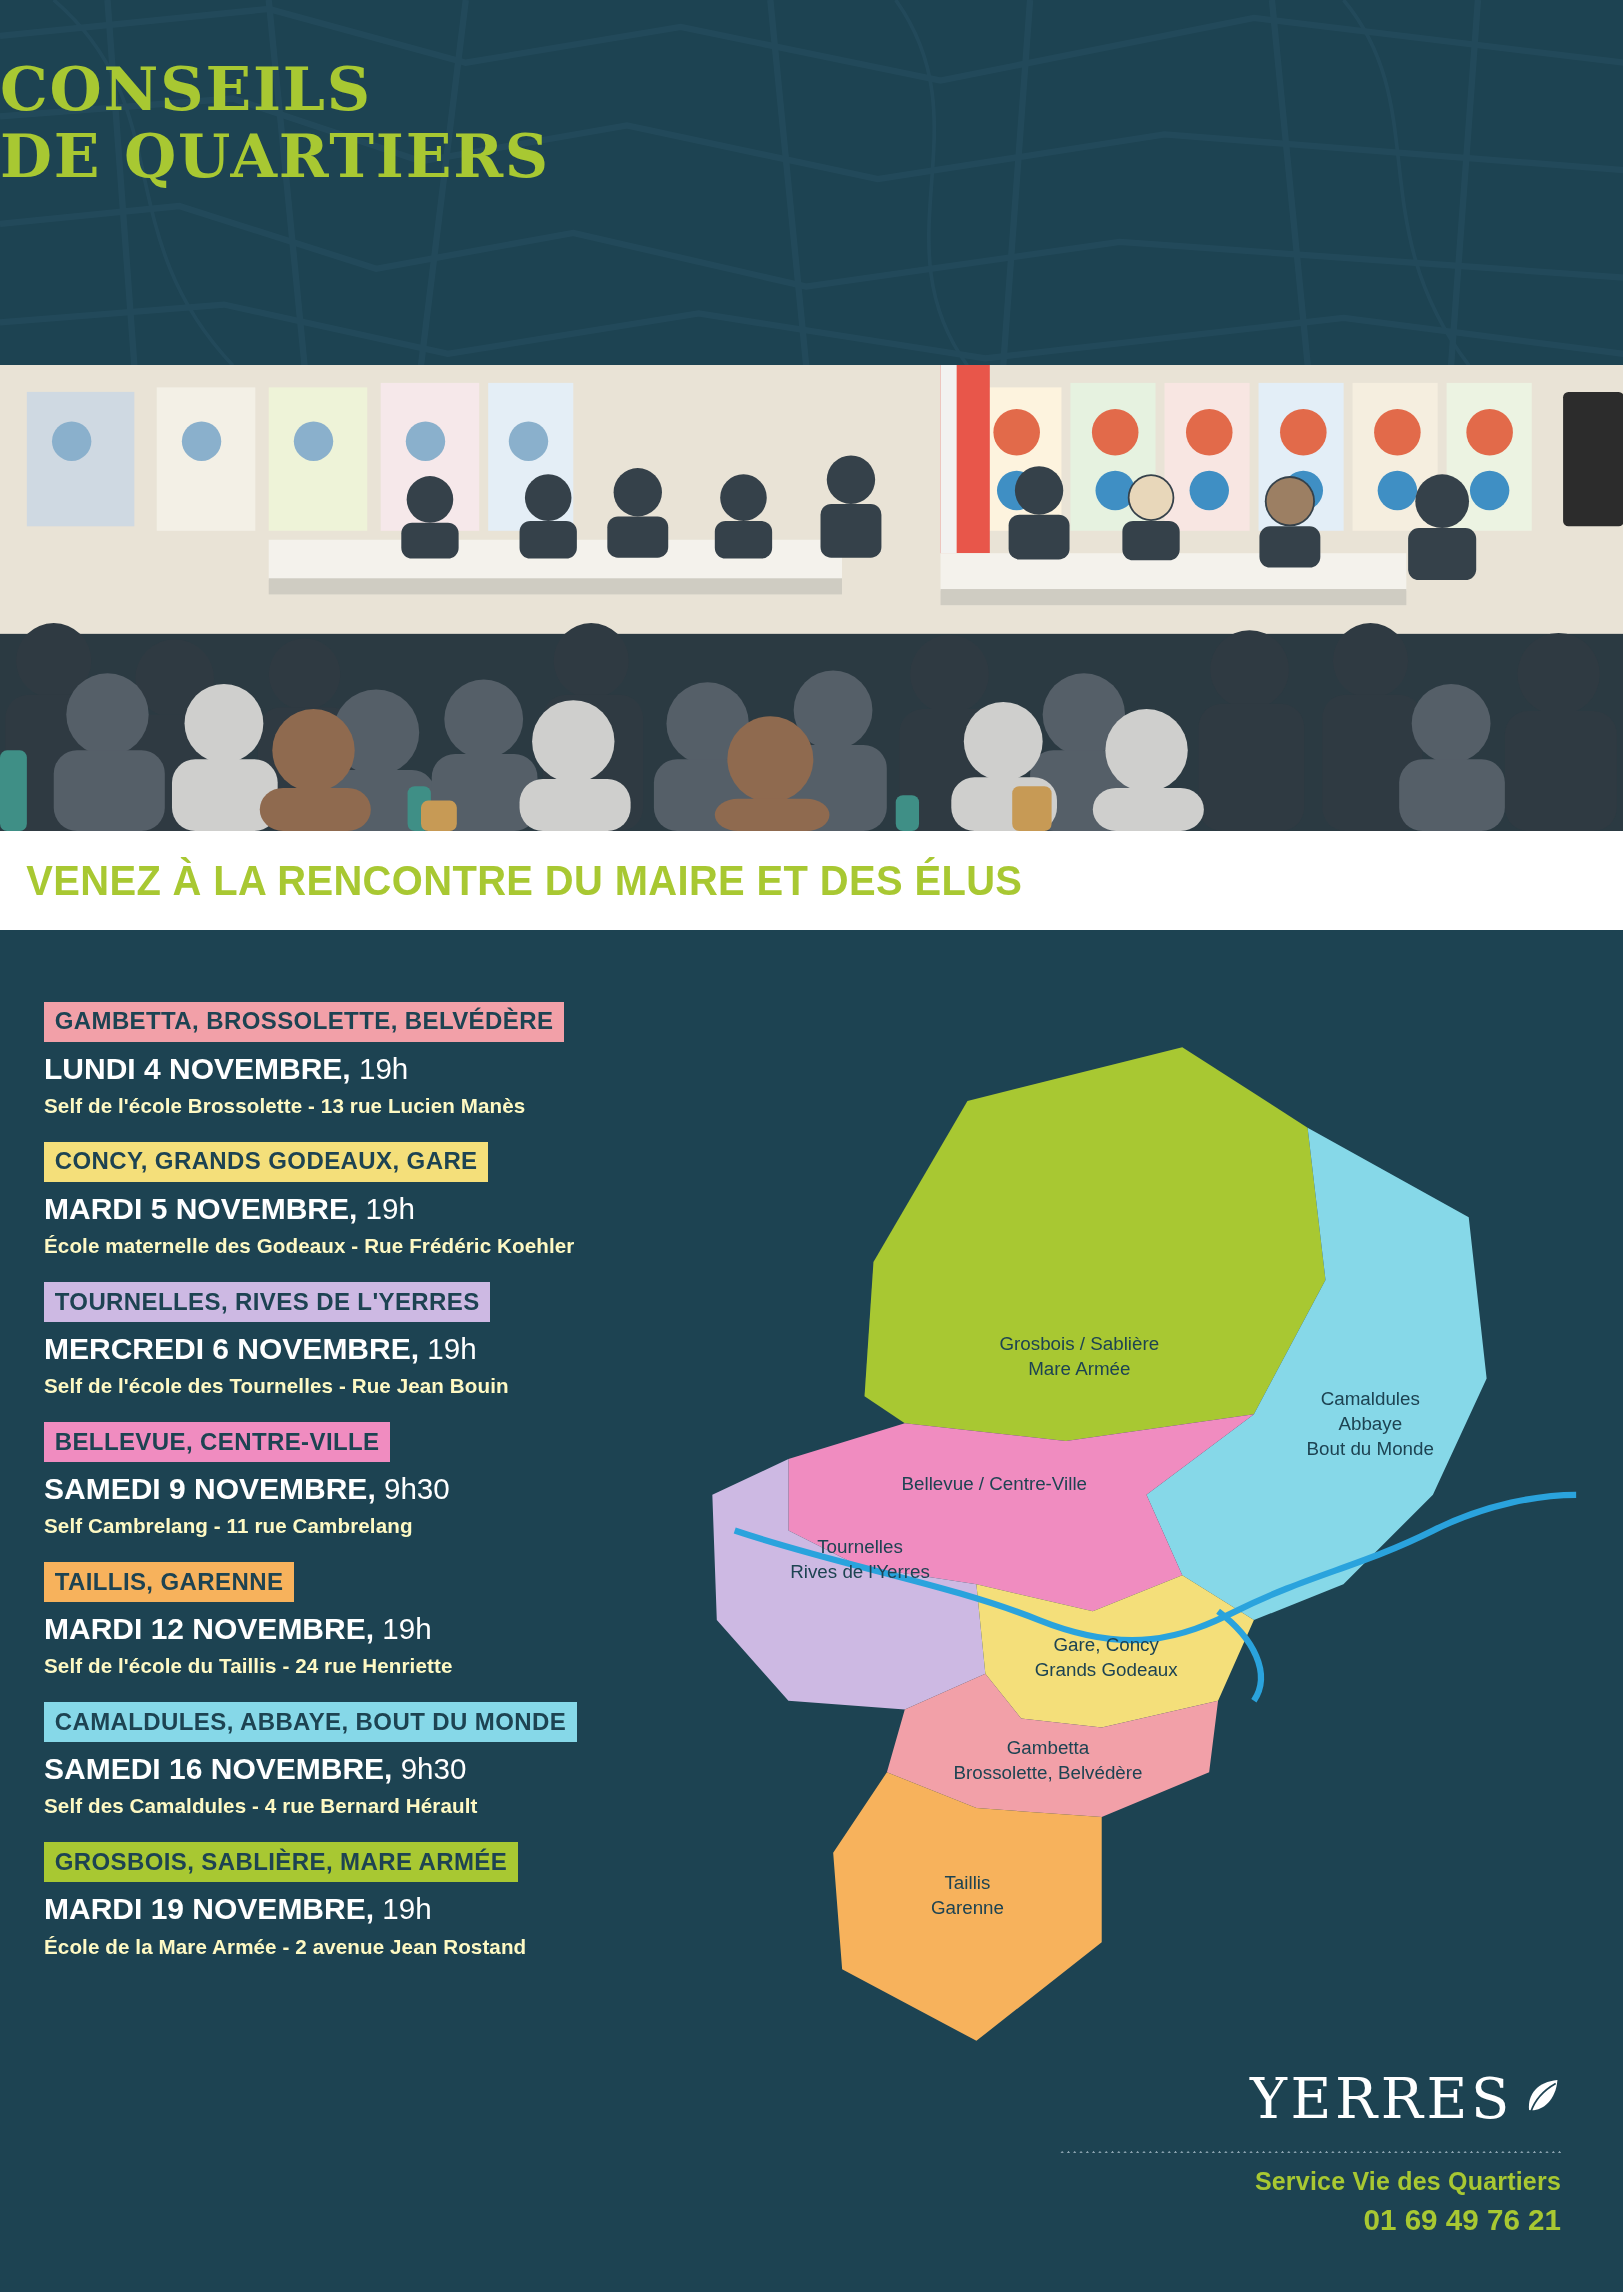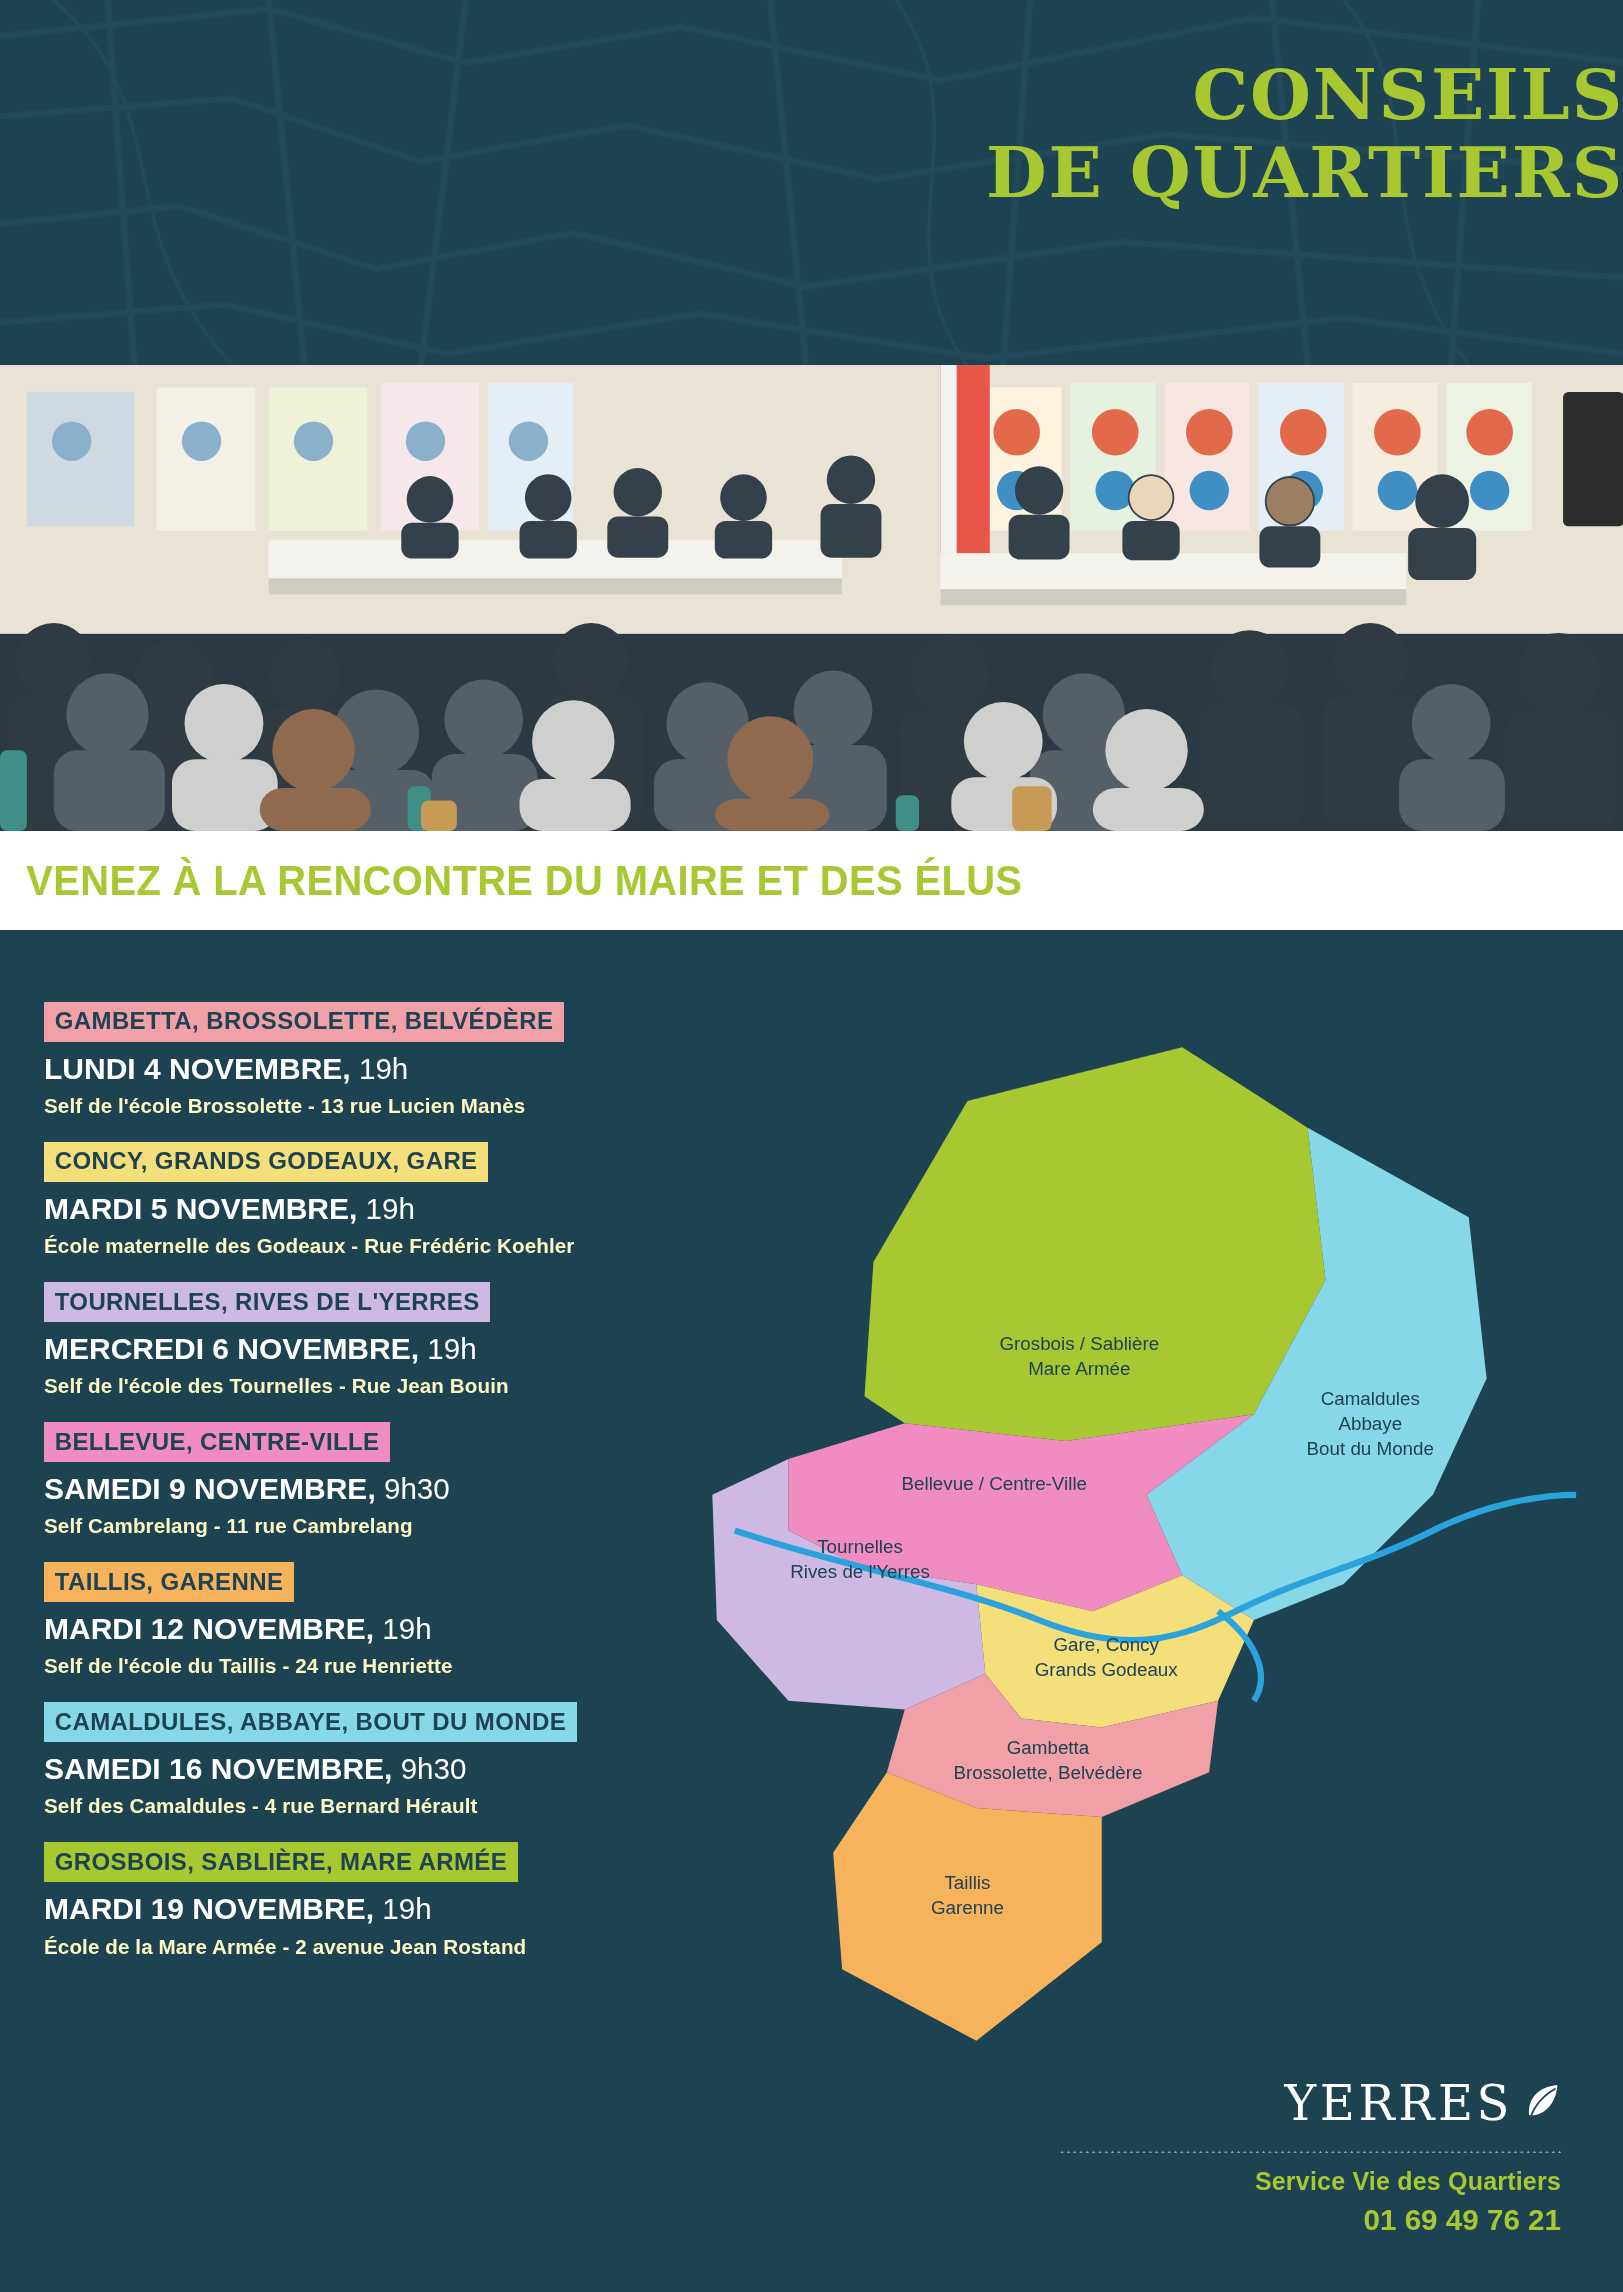--- a/index.html
+++ b/index.html
@@ -27,25 +27,25 @@
   }
   .header .map-lines {
     position: absolute;
     inset: 0;
     opacity: .45;
   }
   .header-title {
     position: absolute;
     left: 0; right: 0;
     top: 56px;
-    text-align: right;
+    text-align: left;
     color: #a8c832;
     font-family: "DejaVu Serif", serif;
     font-weight: bold;
-    font-size: 70px;
+    font-size: 60px;
     line-height: 1.12;
     letter-spacing: 1.8px;
     text-transform: uppercase;
   }
   .header-title .line2 { display: block; }
 
   
   .photo {
     position: relative;
     width: 100%;
@@ -143,21 +143,21 @@
   }
   .logo-row {
     display: flex;
     align-items: center;
     justify-content: flex-end;
     gap: 9px;
   }
   .logo-text {
     color: #ffffff;
     font-family: "DejaVu Serif", serif;
-    font-size: 48px;
+    font-size: 56px;
     letter-spacing: 3.6px;
     font-weight: normal;
   }
   .logo-leaf { display: block; }
   .dots {
     margin: 19.7px 0 14.3px auto;
     width: 100%;
     height: 1.8px;
     background-image: radial-gradient(circle, #8fa7b3 0.9px, transparent 1.2px);
     background-size: 6.3px 2.7px;

